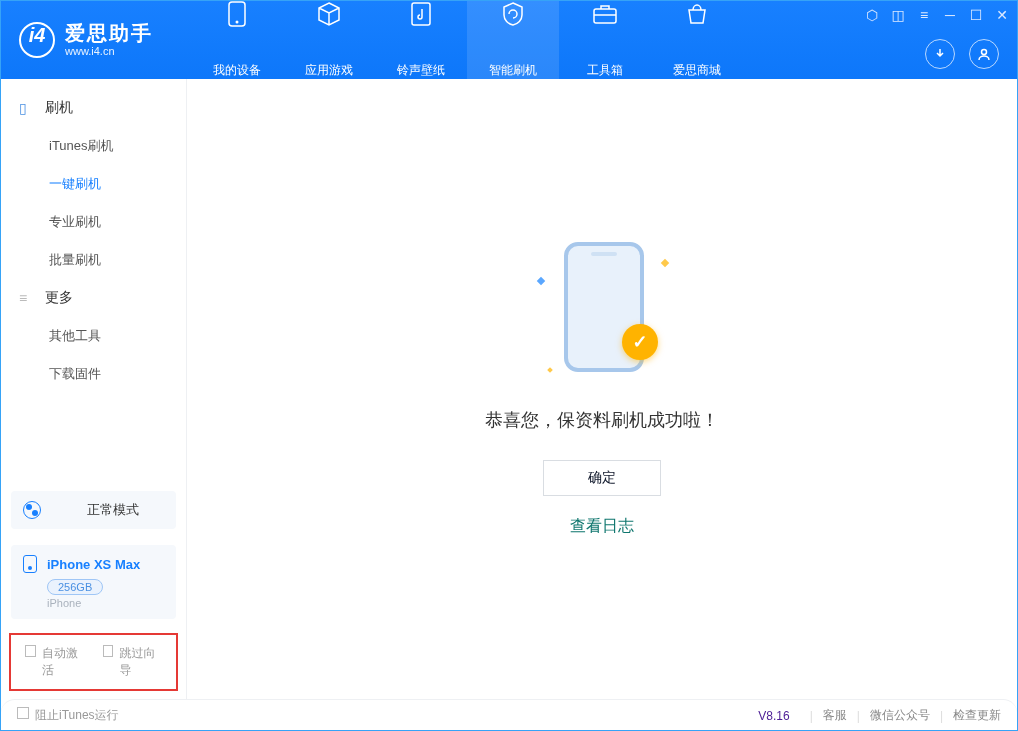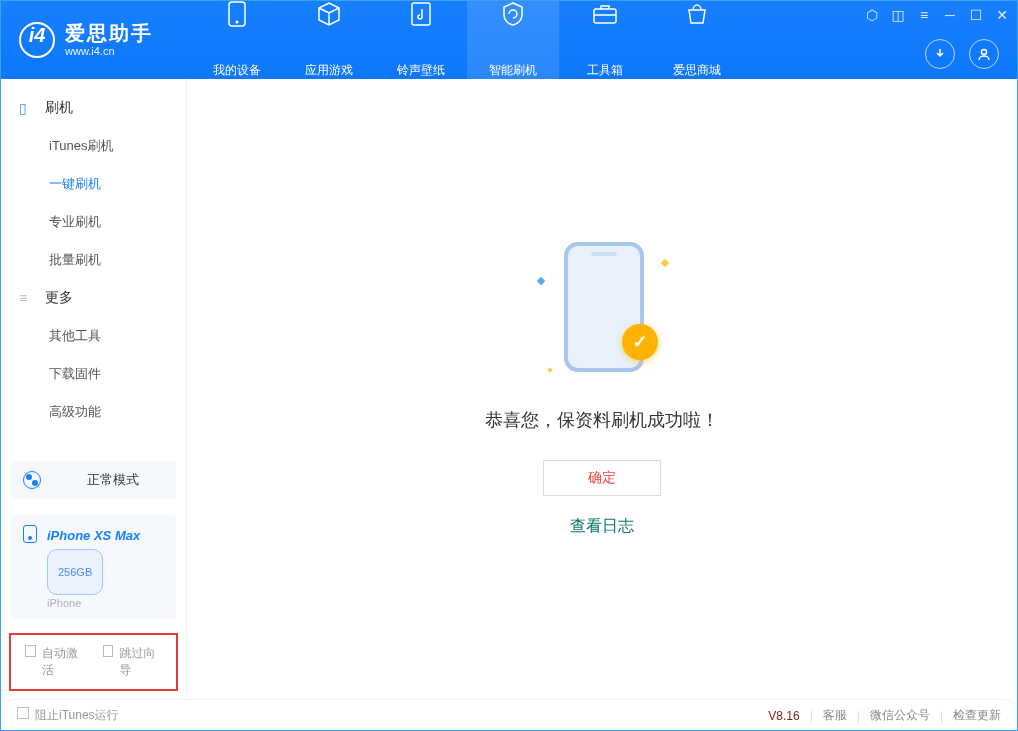--- a/index.html
+++ b/index.html
@@ -28,47 +28,47 @@
 .side-group-header.more .icon { color: #bbb; }
 .side-item { padding: 10px 18px 10px 48px; font-size: 13px; color: #555; cursor: pointer; }
 .side-item.active { color: #1880ff; }
 .spacer { flex: 1; }
 .mode-box, .device-box { margin: 8px 10px; background: #f5f8fc; border-radius: 4px; padding: 10px 12px; font-size: 13px; gap: 36px; }
 .mode-box { display: flex; align-items: center; color: #333; }
 .mode-icon { width: 18px; height: 18px; border: 1.5px solid #1880ff; border-radius: 50%; margin-right: 10px; position: relative; }
 .mode-icon:before { content:""; width:6px; height:6px; background:#1880ff; border-radius:50%; position:absolute; left:2px; top:2px; }
 .mode-icon:after { content:""; width:6px; height:6px; background:#1880ff; border-radius:50%; position:absolute; right:2px; bottom:2px; }
 .device-box { color: #1880ff; }
-.device-row1 { display: flex; align-items: flex-end; font-weight: bold; font-size: 13px; font-style: italic; }
+.device-row1 { display: flex; align-items: center; font-weight: bold; font-size: 13px; }
 .device-icon { width: 14px; height: 18px; border: 1.5px solid #1880ff; border-radius: 3px; margin-right: 10px; position: relative; }
 .device-icon:before { content:""; position:absolute; bottom:2px; left:50%; transform:translateX(-50%); width:4px; height:4px; border-radius:50%; background:#1880ff; }
-.capacity-pill { display:inline-block; border:1px solid #9fc6f6; color:#4a90e2; border-radius:10px; padding:16px 10px; font-size:11px; margin: 6px 0 2px 24px; background:#eaf2fd; }
+.capacity-pill { display:inline-block; border:1px solid #9fc6f6; color:#4a90e2; border-radius:10px; padding:1px 10px; font-size:11px; margin: 6px 0 2px 24px; background:#eaf2fd; }
 .device-sub { color:#aab2bd; font-size:11px; margin-left:24px; }
 .checkbox-row { display:flex; gap:18px; padding:10px 14px; border:2px solid #e53935; margin:6px 8px 8px; }
 .chk { display:flex; font-size:12px; color:#999; cursor:pointer; }
 .chk-box { width:12px; height:12px; border:1px solid #bbb; margin-right:6px; }
 
 .main { flex:1; position:relative; display:flex; flex-direction:column; align-items:center; justify-content:center; }
 .illus { width:120px; height:140px; position:relative; margin-bottom: 26px; }
 .phone { position:absolute; left:22px; top:0; width:80px; height:130px; border:4px solid #a7c7eb; border-radius:14px; background:#e8f1fb; }
 .phone:before { content:""; position:absolute; top:6px; left:50%; transform:translateX(-50%); width:26px; height:4px; background:#cfe1f4; border-radius:3px; }
 .badge-check { position:absolute; right:4px; bottom:22px; width:36px; height:36px; background:#ffb300; border-radius:50%; display:flex; align-items:center; justify-content:center; color:#fff; font-size:18px; font-weight:bold; box-shadow:0 2px 6px rgba(255,179,0,.5); }
 .sparkle { position:absolute; width:6px; height:6px; background:#5aa7ff; transform:rotate(45deg); }
 .s1{ left:-4px; top:36px; } .s2{ right:-6px; top:18px; background:#ffc94a; } .s3{ left:6px; bottom:10px; background:#ffc94a; width:4px; height:4px; }
 .success-text { font-size:18px; color:#333; margin-bottom:28px; }
-.ok-btn { border:1px solid #d9dde2; background:#fff; padding:8px 44px; font-size:14px; color:#ef4444; cursor:pointer; margin-bottom:20px; }
+.ok-btn { border:1px solid #d9dde2; background:#fff; padding:8px 44px; font-size:14px; color:#0f172a; cursor:pointer; margin-bottom:20px; }
 .log-link { font-size:16px; color:#0f766e; cursor:pointer; }
 
 .footer { height:32px; border-top:1px solid #eef0f3; display:flex; align-items:center; padding:0 16px; font-size:12px; color:#999;border-radius:14px; }
 .footer .chk { color:#999; }
 .footer-spacer { flex:1; }
 .footer-right { display:flex; align-items:center; gap:10px; }
 .footer-right .sep { color:#ddd; }
 .footer-right .link { cursor:pointer; color:#888; }
-.ver { color:#7f1d1d; }
+.ver { color:#4c1d95; margin-right:10px; }
 svg { display:block; }
 </style>
 </head>
 <body>
 
 <div class="header">
   <div class="logo-area">
     <div class="logo-circle">
         <span>i4</span>
       </div>
@@ -164,21 +164,20 @@
     <div class="side-item active">一键刷机</div>
     <div class="side-item">专业刷机</div>
     <div class="side-item">批量刷机</div>
 
     <div class="side-group-header more">
       <span class="icon">≡</span>
       <span>更多</span>
     </div>
     <div class="side-item">其他工具</div>
     <div class="side-item">下载固件</div>
-    <div class="side-item">高级功能</div>
 
     <div class="spacer"></div>
 
     <div class="mode-box">
       <div class="mode-icon"></div>
       <span>正常模式</span>
     </div>
     <div class="device-box">
       <div class="device-row1">
         <div class="device-icon"></div>

